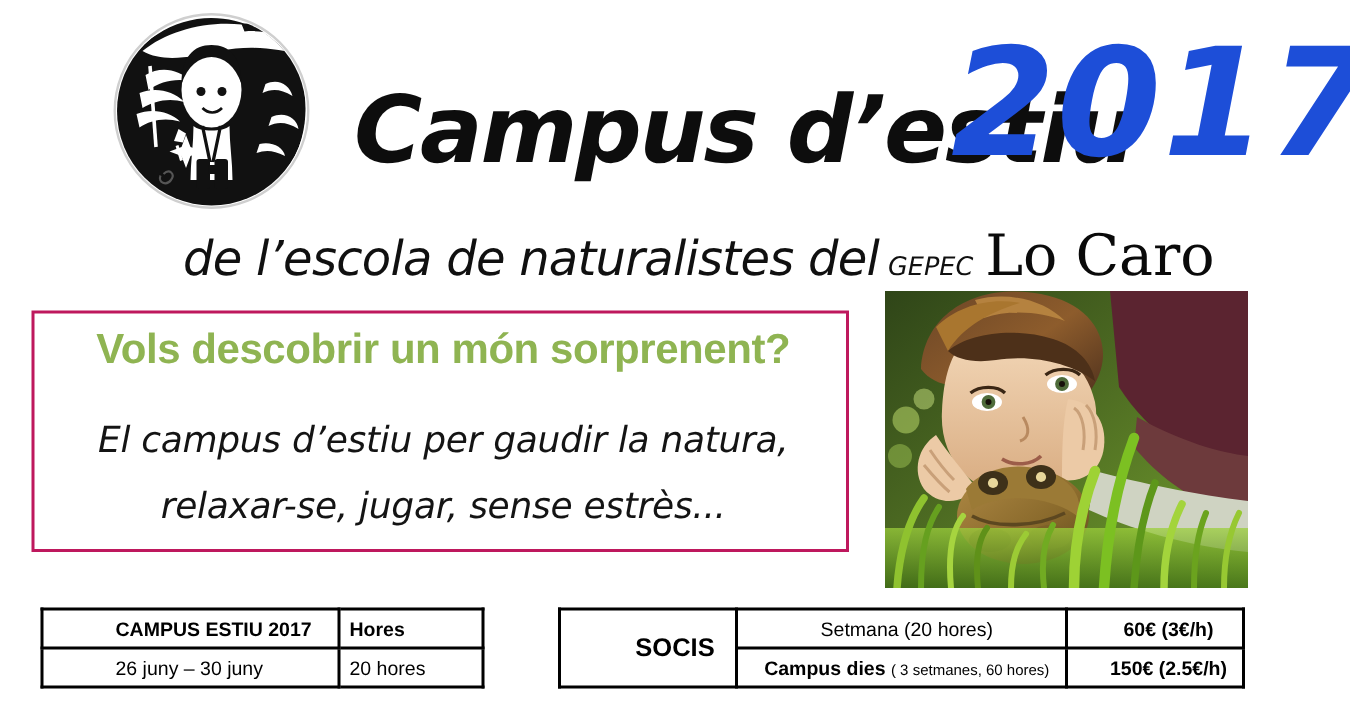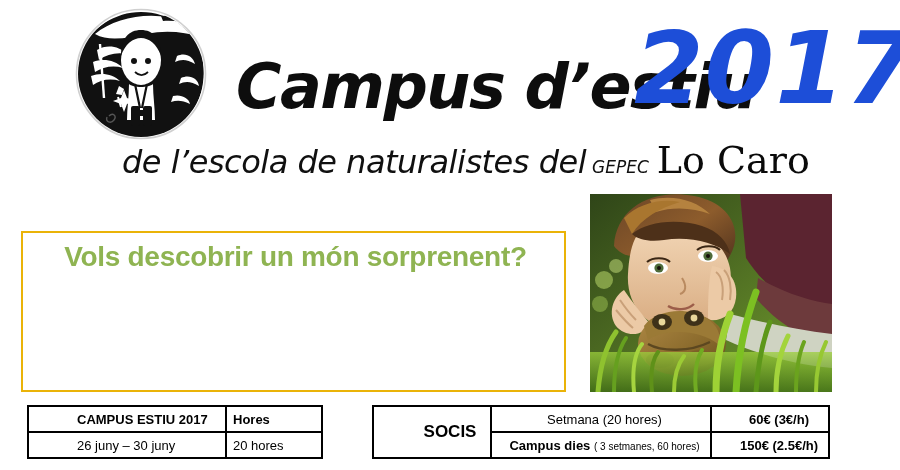--- a/index.html
+++ b/index.html
@@ -58,21 +58,21 @@
     letter-spacing: 1px;
     position: absolute;
     left: 398px; top: -9px;
     line-height: 1;
     text-align: center;
   }
 
   
   #title-sub {
     position: absolute;
-    left: 82px; top: 138px;
+    left: 82px; top: 148px;
     height: 42px;
     white-space: nowrap;
   }
   .s-main {
     font-family: "DejaVu Sans", sans-serif;
     font-style: italic;
     font-size: 32px;
     font-weight: normal;
     color: #101010;
     letter-spacing: -0.5px;
@@ -96,23 +96,23 @@
     font-weight: normal;
     color: #0a0a0a;
     letter-spacing: 0px;
     vertical-align: baseline;
     margin-left: 8px;
   }
 
   
   #callout {
     position: absolute;
-    left: 21px; top: 231px;
+    left: 21px; top: 207px;
     width: 545px; height: 161px;
-    border: 2px solid #eab308;
+    border: 2px solid #be185d;
     background: #ffffff;
     box-sizing: border-box;
   }
   #callout-head {
     position: absolute;
     left: 0; top: 8px;
     width: 545px;
     text-align: center;
     font-family: "Liberation Sans", sans-serif;
     font-weight: bold;
@@ -243,20 +243,24 @@
     <span class="t-year">2017</span>
   </div>
 
   <div id="title-sub">
     <span class="s-main">de l’escola de naturalistes del</span><span class="s-gepec">GEPEC</span><span class="s-locaro">Lo Caro</span>
   </div>
 </div>
 
 <div id="callout">
   <div id="callout-head">Vols descobrir un món sorprenent?</div>
+  <div id="callout-body">
+    <span class="line">El campus d’estiu per gaudir la natura,</span>
+    <span class="line">relaxar-se, jugar, sense estrès...</span>
+  </div>
 </div>
 
 <div id="photo">
   <svg viewBox="0 0 242 198" xmlns="http://www.w3.org/2000/svg" aria-hidden="true">
     <defs>
       <linearGradient id="bgGrad" x1="0" y1="0" x2="1" y2="1">
         <stop offset="0%" stop-color="#2f4518"></stop>
         <stop offset="45%" stop-color="#4d6b22"></stop>
         <stop offset="100%" stop-color="#74a02e"></stop>
       </linearGradient>

